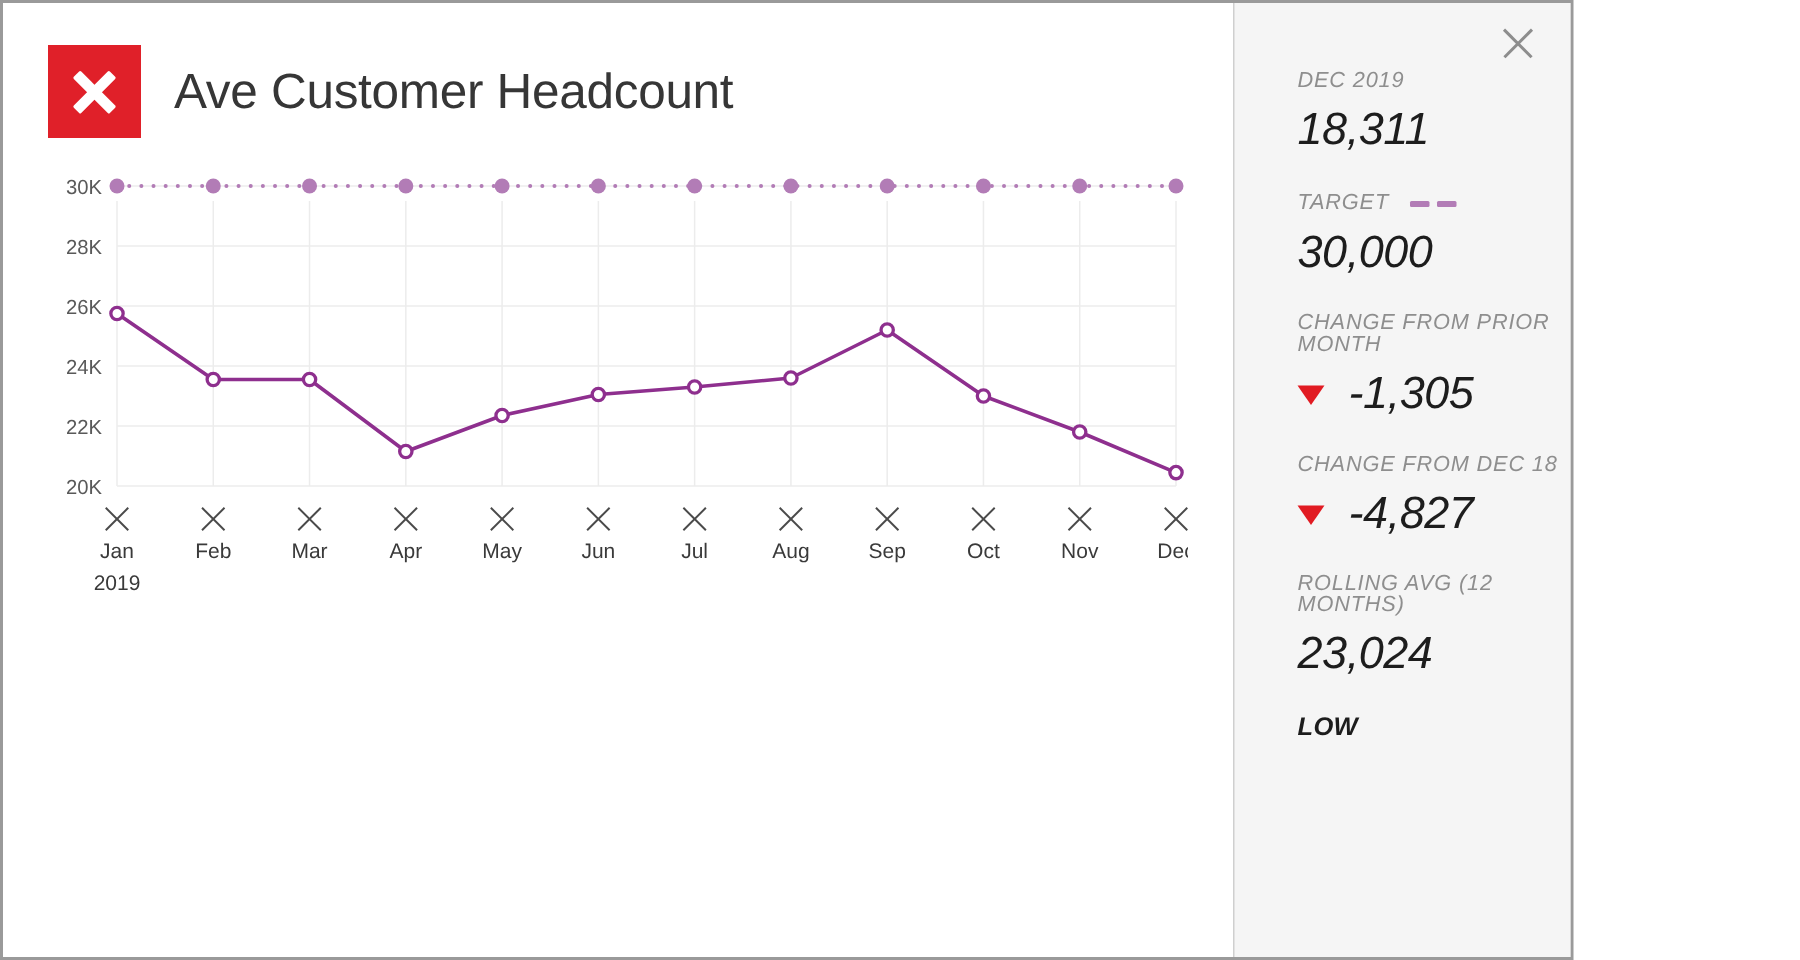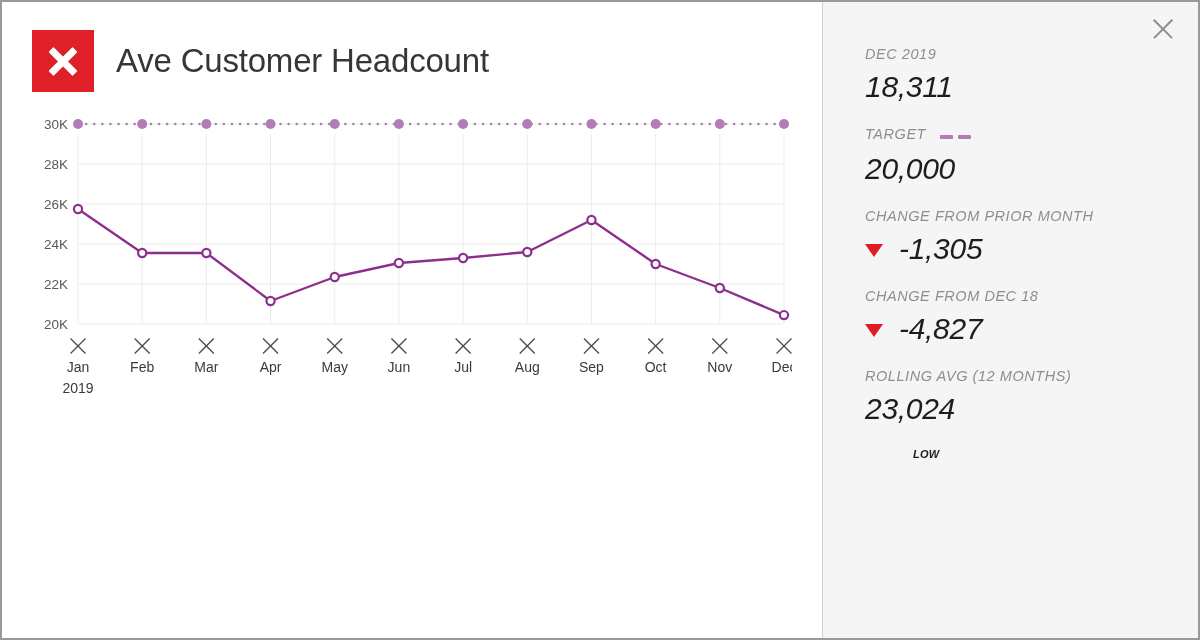--- a/index.html
+++ b/index.html
@@ -9,21 +9,21 @@
   }
   body {
     width: 1200px;
     height: 640px;
     font-family: "Liberation Sans", sans-serif;
     overflow: hidden;
   }
   .card {
     position: relative;
     box-sizing: border-box;
-    width: 1200px;
+    width: 1049px;
     height: 640px;
     border: 2px solid #9a9a9a;
     background: #ffffff;
     display: flex;
     overflow: hidden;
   }
 
   
   .chart-pane {
     position: relative;
@@ -145,25 +145,24 @@
   .tri-down {
     width: 0; height: 0;
     border-left: 9px solid transparent;
     border-right: 9px solid transparent;
     border-top: 13px solid #e11b22;
     margin-right: 16px;
     position: relative;
     top: 1px;
   }
   .stat-value.small-bold {
-    font-size: 11px;
+    font-size: 17px;
     font-weight: 700;
     color: #1d1d1d;
     letter-spacing: 0.2px;
-    margin-left: 48px;
   }
 </style>
 </head>
 <body>
 
 <div class="card">
 
   <div class="chart-pane">
 
     <div class="header">
@@ -299,21 +298,21 @@
         <span class="c2"></span>
     </div>
 
     <div id="stats-host">
         <div class="stat">
           <div style="line-height: 1;"><span class="stat-label">DEC 2019</span></div>
           <div class="stat-value">18,311</div>
         </div>
         <div class="stat">
           <div style="line-height: 1;"><span class="stat-label">TARGET</span><span class="legend-dashes"><i></i><i></i></span></div>
-          <div class="stat-value">20,000</div>
+          <div class="stat-value">30,000</div>
         </div>
         <div class="stat">
           <div style="line-height: 1;"><span class="stat-label">CHANGE FROM PRIOR MONTH</span></div>
           <div class="stat-value with-arrow">
             <span class="tri-down"></span>
             <span>-1,305</span>
           </div>
         </div>
         <div class="stat">
           <div style="line-height: 1;"><span class="stat-label">CHANGE FROM DEC 18</span></div>

